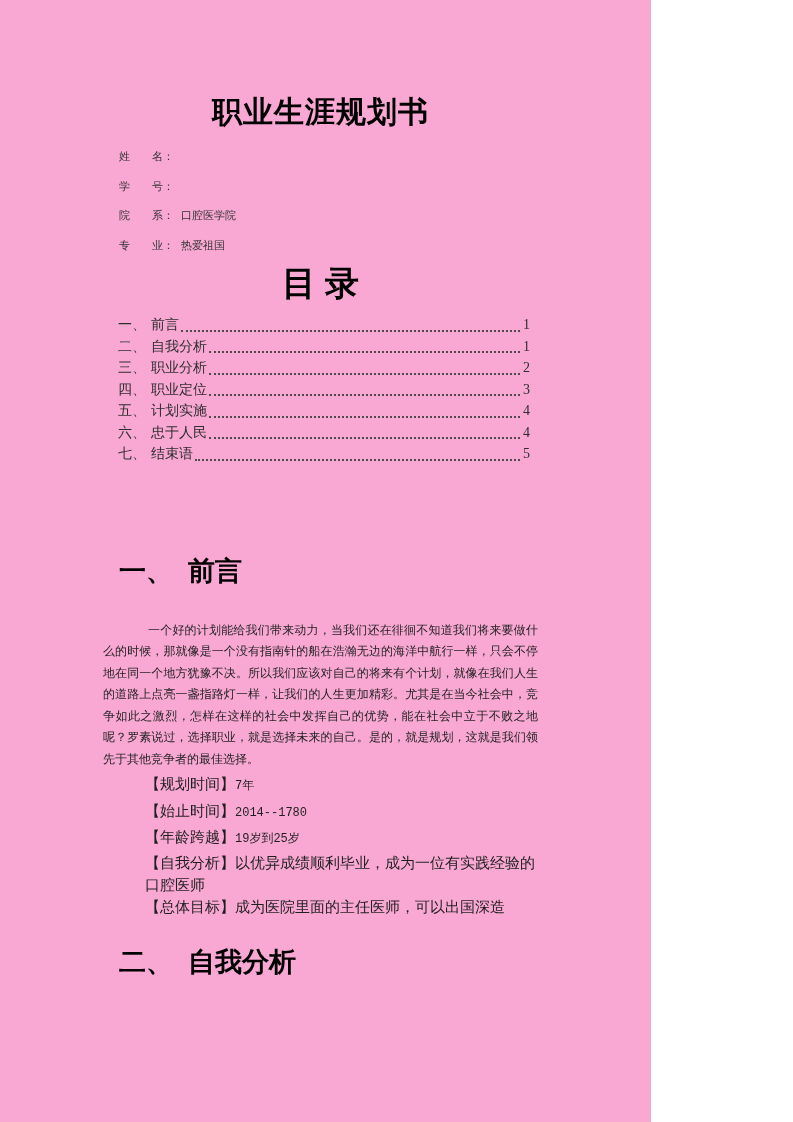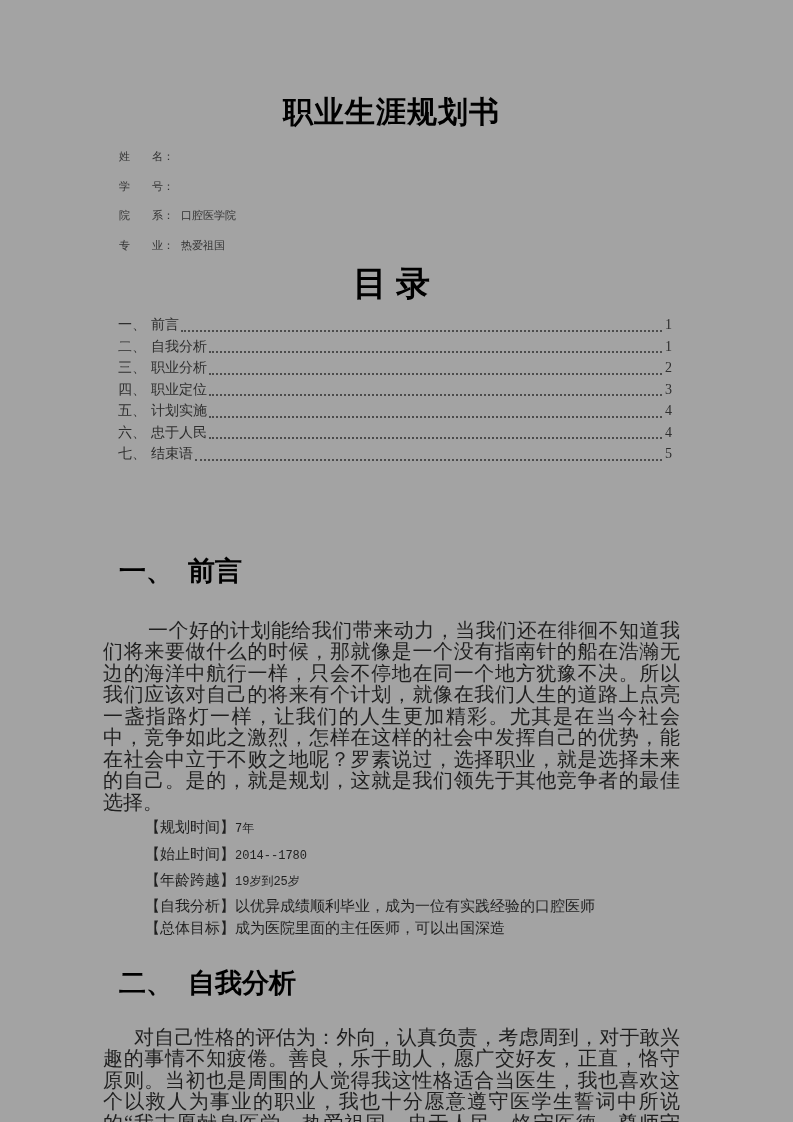--- a/index.html
+++ b/index.html
@@ -9,24 +9,24 @@
   }
   body {
     width: 793px;
     height: 1122px;
     overflow: hidden;
     font-family: "Liberation Serif", "DejaVu Serif", serif;
     color: #1f1f1f;
   }
   .page {
     box-sizing: border-box;
-    width: 793px;
+    width: 651px;
     height: 1122px;
     padding: 0 113px 0 103px;
-    background: #a3a3a3;
+    background: #f9a8d4;
   }
   
   .doc-title {
     margin: 0;
     padding-top: 92px;
     text-align: center;
     font-size: 30px;
     line-height: 40px;
     font-weight: bold;
     color: #000000;
@@ -84,21 +84,21 @@
     line-height: 36px;
     font-weight: bold;
     color: #000000;
   }
   .section-heading .heading-num { margin-right: 15px; }
   #section1-heading { margin-top: 88px; }
   #section2-heading { margin-top: 26px; }
   
   .para {
     margin: 0;
-    font-size: 20px;
+    font-size: 12px;
     line-height: 21.5px;
     text-align: justify;
     color: #1f1f1f;
   }
   #para1 { margin-top: 31px; text-indent: 45px; }
   #para2 { margin-top: 26px; text-indent: 31px; }
   
   .items { margin-top: 2px; }
   .item-row {
     padding-left: 42px;
@@ -202,15 +202,14 @@
     </div>
     <div class="item-row">
       <span>【总体目标】</span><span>成为医院里面的主任医师，可以出国深造</span>
     </div>
   </div>
 
   <h2 class="section-heading" id="section2-heading">
     <span class="heading-num">二、</span><span>自我分析</span>
   </h2>
 
-  <p class="para" id="para2">对自己性格的评估为：外向，认真负责，考虑周到，对于敢兴趣的事情不知疲倦。善良，乐于助人，愿广交好友，正直，恪守原则。当初也是周围的人觉得我这性格适合当医生，我也喜欢这个以救人为事业的职业，我也十分愿意遵守医学生誓词中所说的“我志愿献身医学，热爱祖国，忠于人民，恪守医德，尊师守纪，刻苦钻研，孜孜不倦，精益求精，全面发展。</p>
 
 </div>
 
 </body></html>

